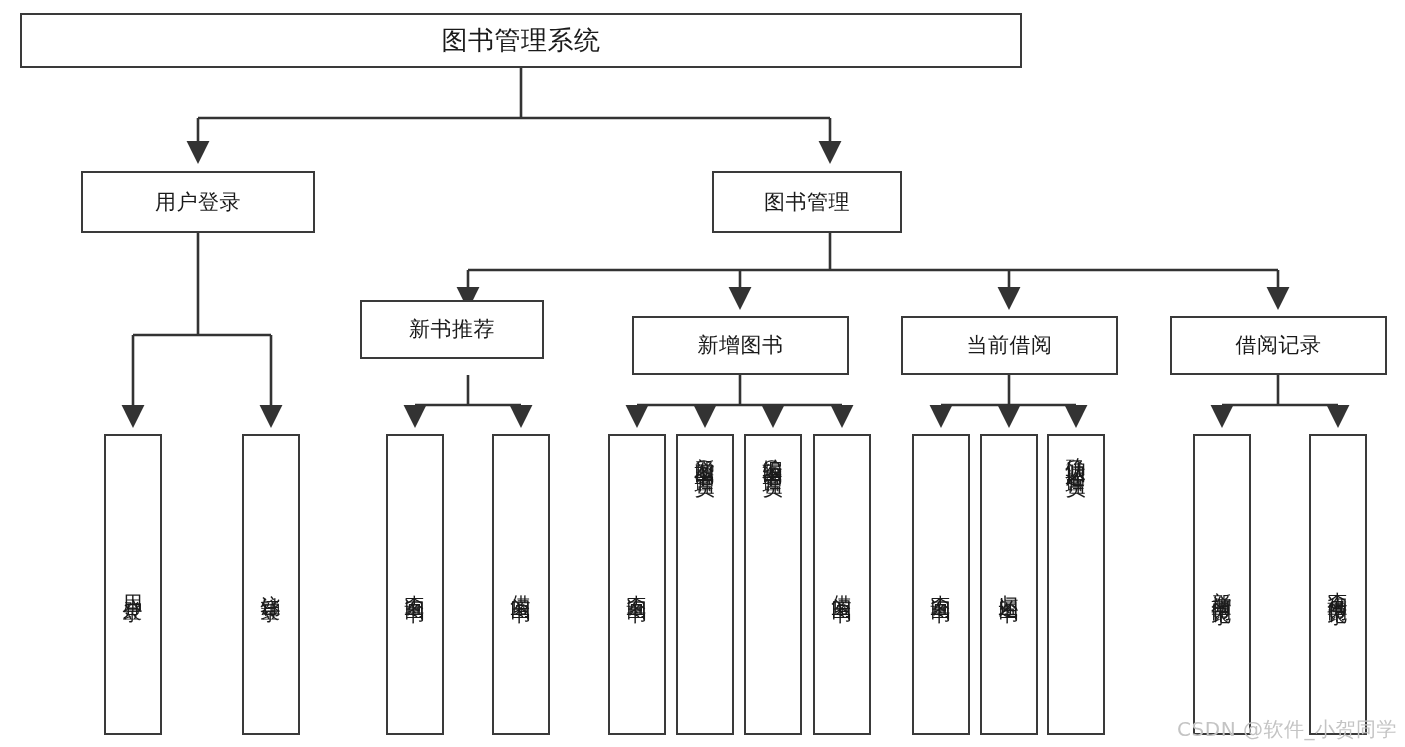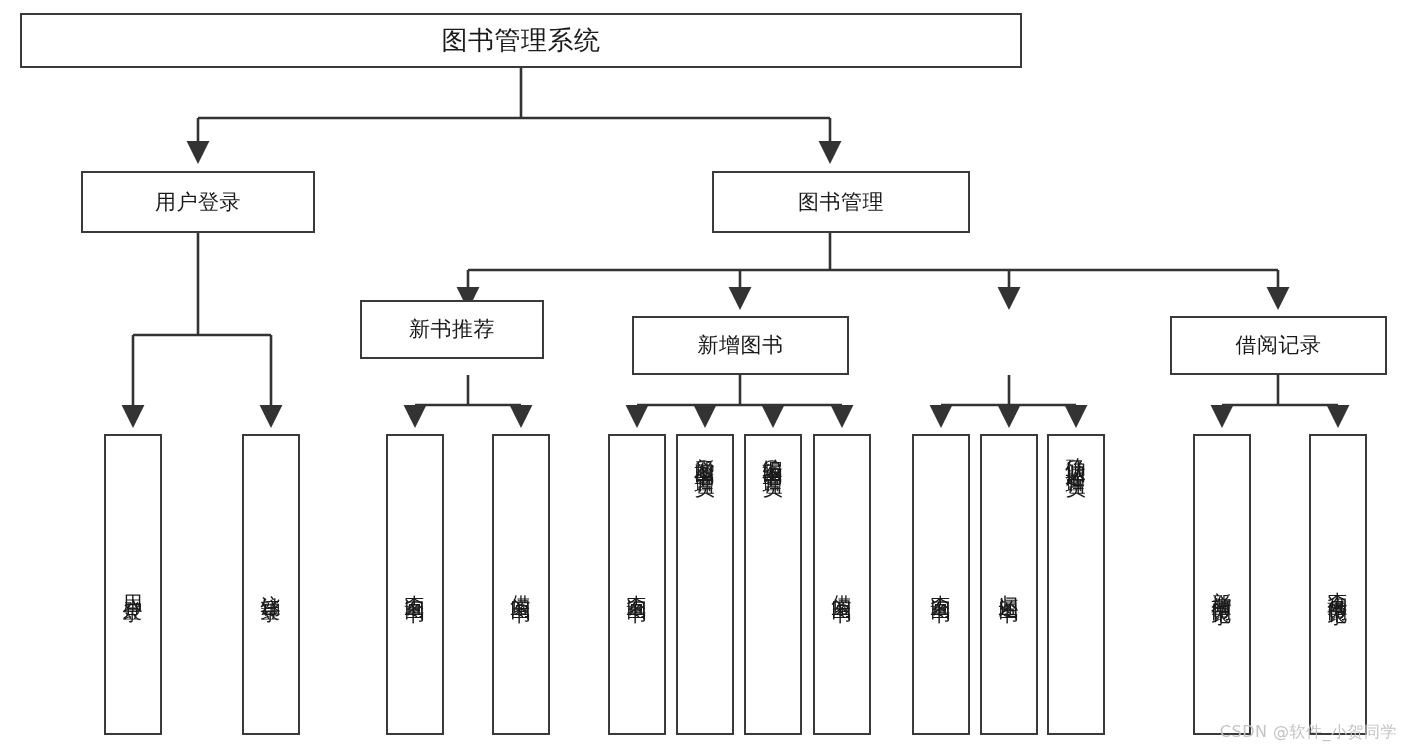--- a/index.html
+++ b/index.html
@@ -65,21 +65,21 @@
     writing-mode: vertical-rl;
     text-orientation: upright;
     font-size: 20px;
     line-height: 1.0;
     letter-spacing: 3px;
   }
   #watermark {
     position: absolute;
     right: 8px;
     bottom: 4px;
-    font-size: 16px;
+    font-size: 20px;
     color: #c4c4c4;
     z-index: 5;
     white-space: nowrap;
     letter-spacing: 0.5px;
   }
 </style>
 </head>
 <body>
 
 <div id="canvas">
@@ -134,30 +134,33 @@
     </g>
   </svg>
 
   <div class="node horiz root" style="left:20px; top:13px; width:1002px; height:55px;">
     <span class="label">图书管理系统</span>
   </div>
 
   <div class="node horiz" style="left:81px; top:171px; width:234px; height:62px;">
     <span class="label">用户登录</span>
   </div>
-  <div class="node horiz" style="left:712px; top:171px; width:258px; height:62px;font-family:Liberation Serif, serif;">
+  <div class="node horiz" style="left:712px; top:171px; width:190px; height:62px;font-family:Liberation Serif, serif;">
     <span class="label">图书管理</span>
   </div>
 
   <div class="node horiz" style="left:360px; top:300px; width:184px; height:59px;">
     <span class="label">新书推荐</span>
   </div>
   <div class="node horiz" style="left:632px; top:316px; width:217px; height:59px;">
     <span class="label">新增图书</span>
   </div>
+  <div class="node horiz" style="left:901px; top:316px; width:217px; height:59px;">
+    <span class="label">当前借阅</span>
+  </div>
   <div class="node horiz" style="left:1170px; top:316px; width:217px; height:59px;">
     <span class="label">借阅记录</span>
   </div>
 
   <div class="node vert mid" style="left:104px; top:434px; width:58px; height:301px;">
     <span class="label">用户登录</span>
   </div>
   <div class="node vert mid" style="left:242px; top:434px; width:58px; height:301px;">
     <span class="label">注销登录</span>
   </div>

